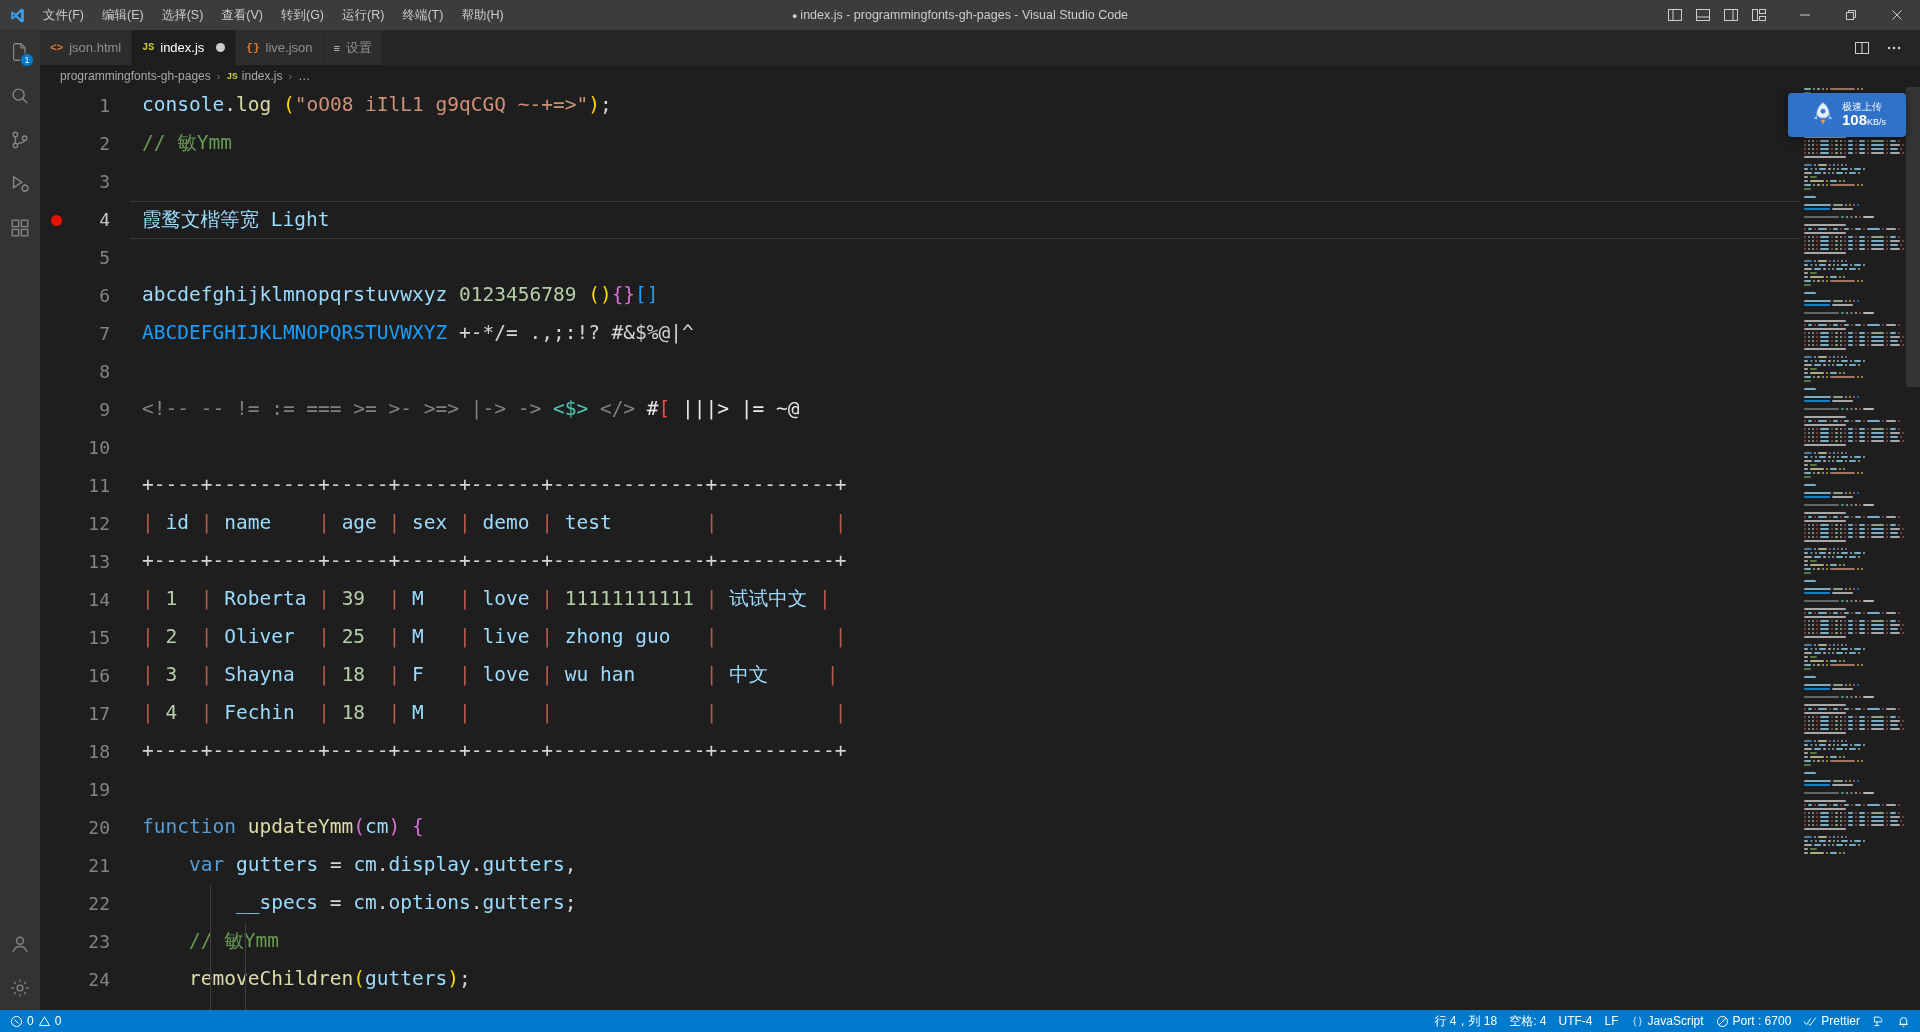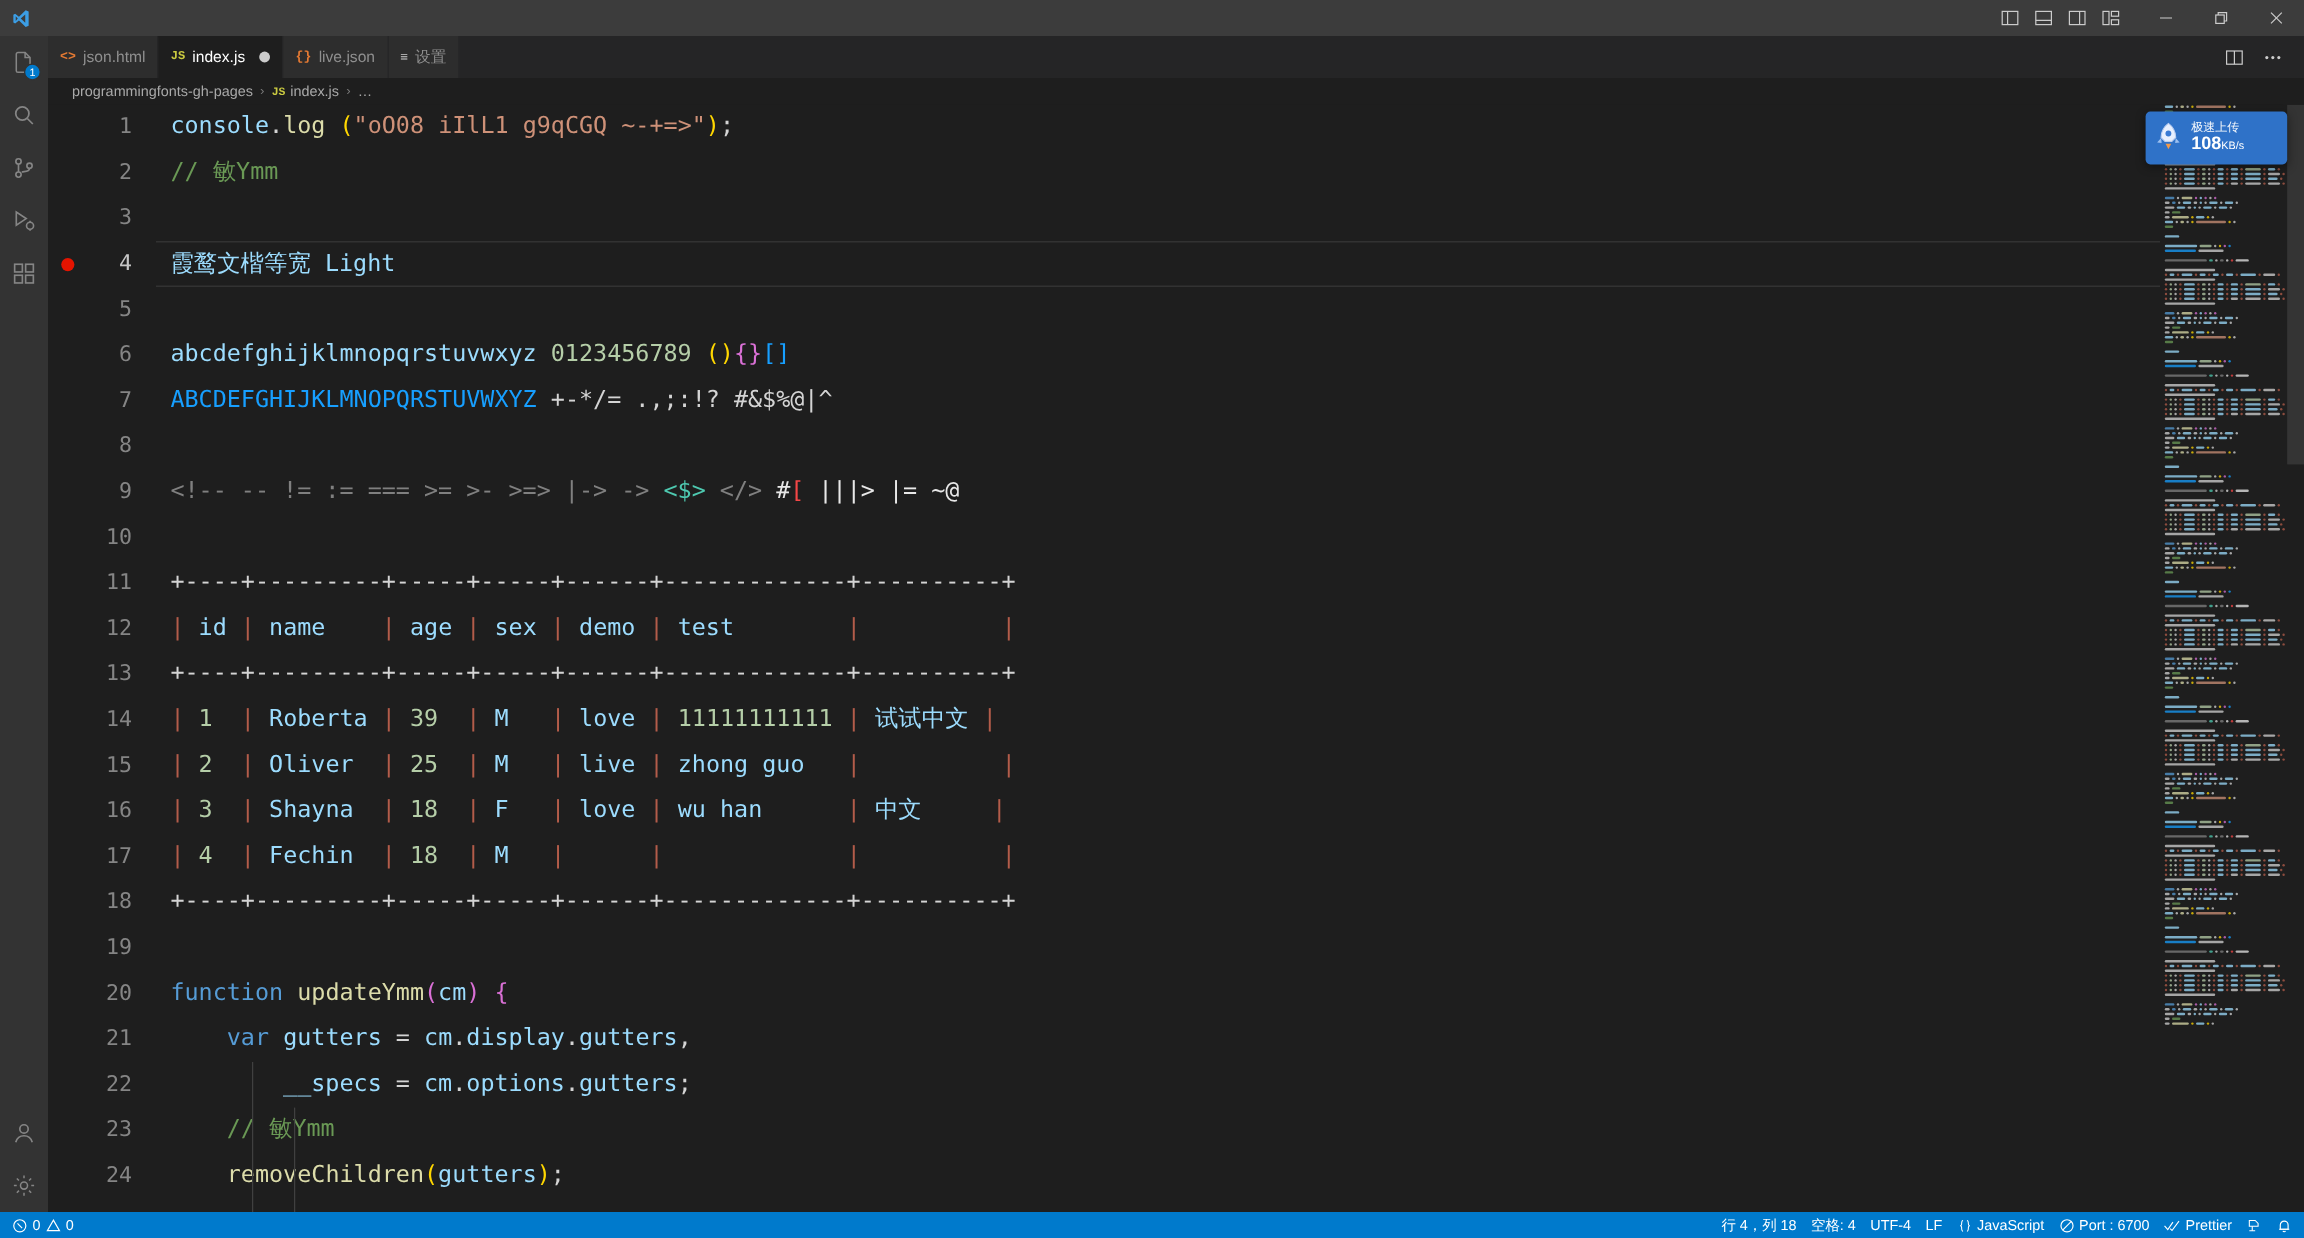--- a/index.html
+++ b/index.html
@@ -138,21 +138,21 @@
     position: absolute; right: 0; top: 0; width: 14px; height: 100%;
   }
   .scroll-thumb {
     position: absolute; right: 0; top: 0; width: 14px; height: 300px; background: rgba(121,121,121,0.25);
   }
 
   
   .toast {
     position: absolute; right: 14px; top: 6px; width: 118px; height: 44px;
     background: #2f72c8; border-radius: 4px; display: flex; align-items: center;
-    padding: 0 4px; gap: 4px; box-shadow: 0 2px 8px rgba(0,0,0,.4); overflow: hidden;
+    padding: 0 20px; gap: 4px; box-shadow: 0 2px 8px rgba(0,0,0,.4); overflow: hidden;
   }
   .toast-rocket { width: 30px; height: 30px; flex: 0 0 30px; display:flex; align-items:center; justify-content:center; }
   .toast-txt { display: flex; flex-direction: column; justify-content: center; color: #fff; line-height: 1.1; }
   .toast-title { font-size: 10px; opacity: .95; }
   .toast-speed { font-size: 15px; font-weight: bold; }
   .toast-speed small { font-size: 9px; font-weight: normal; }
 
   
   .statusbar {
     height: 22px; flex: 0 0 22px; background: #007acc; color: #ffffff;
@@ -169,20 +169,33 @@
 </head>
 <body>
 
 <div class="app">
 
   <div class="titlebar">
     <div class="vs-logo">
       <svg viewBox="0 0 24 24">
           <path fill="#3c9ee5" d="M17.5 2.2 9.6 9.7 5.1 6.3 3 7.4v9.2l2.1 1.1 4.5-3.4 7.9 7.5L21 20.3V3.7l-3.5-1.5zM17 7.1v9.8l-5.3-4.9L17 7.1zM5.8 9.3l2.4 2.7-2.4 2.7V9.3z"></path>
         </svg>
+    </div>
+    <div class="menu">
+      <div class="menu-item">文件(F)</div>
+      <div class="menu-item">编辑(E)</div>
+      <div class="menu-item">选择(S)</div>
+      <div class="menu-item">查看(V)</div>
+      <div class="menu-item">转到(G)</div>
+      <div class="menu-item">运行(R)</div>
+      <div class="menu-item">终端(T)</div>
+      <div class="menu-item">帮助(H)</div>
+    </div>
+    <div class="title-center">
+      <span class="title-dot">●</span><span>index.js - programmingfonts-gh-pages - Visual Studio Code</span>
     </div>
     <div class="title-right">
       <div class="layout-icons">
         <div class="licon">
           <svg width="16" height="16" viewBox="0 0 16 16">
               <rect x="1.5" y="2.5" width="13" height="11" fill="none" stroke="#cccccc"></rect>
               <line x1="6" y1="2.5" x2="6" y2="13.5" stroke="#cccccc"></line>
             </svg>
         </div>
         <div class="licon">

